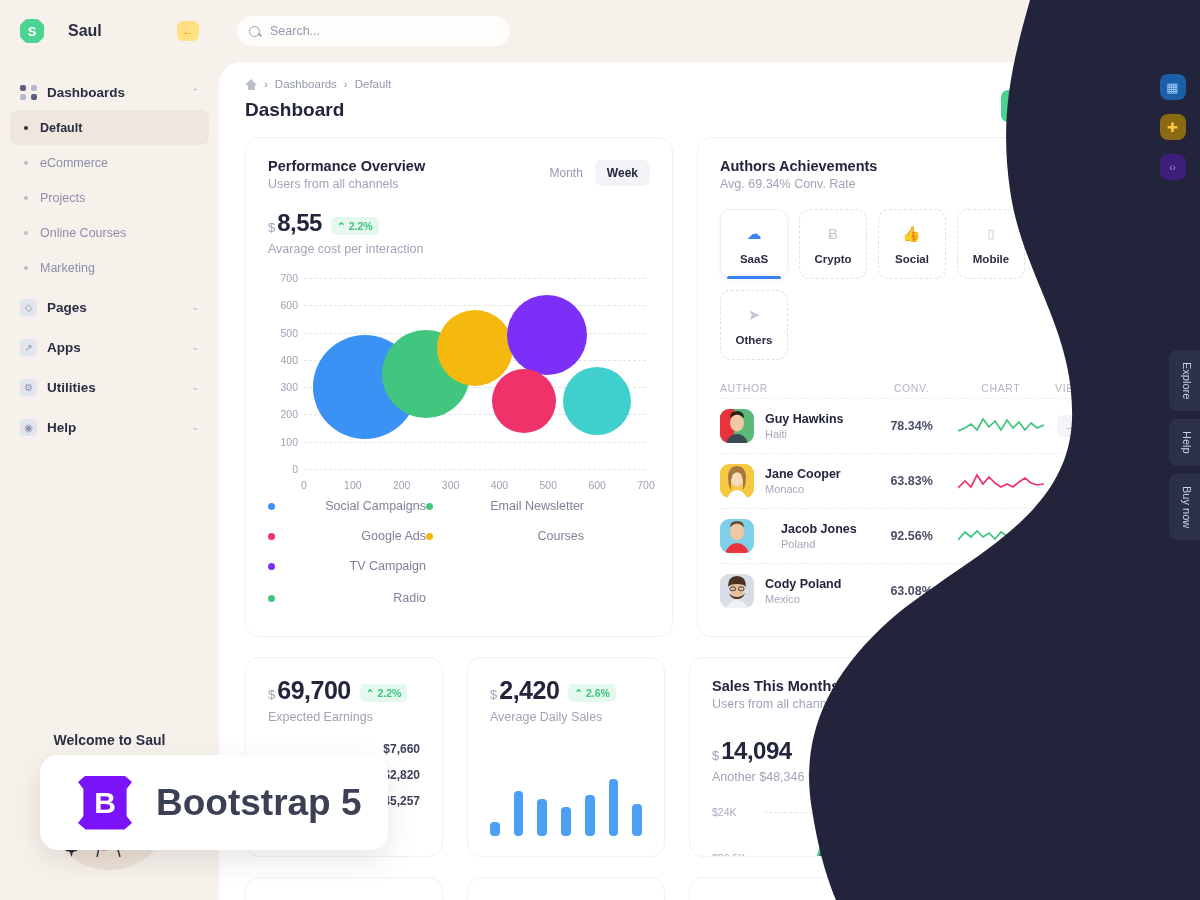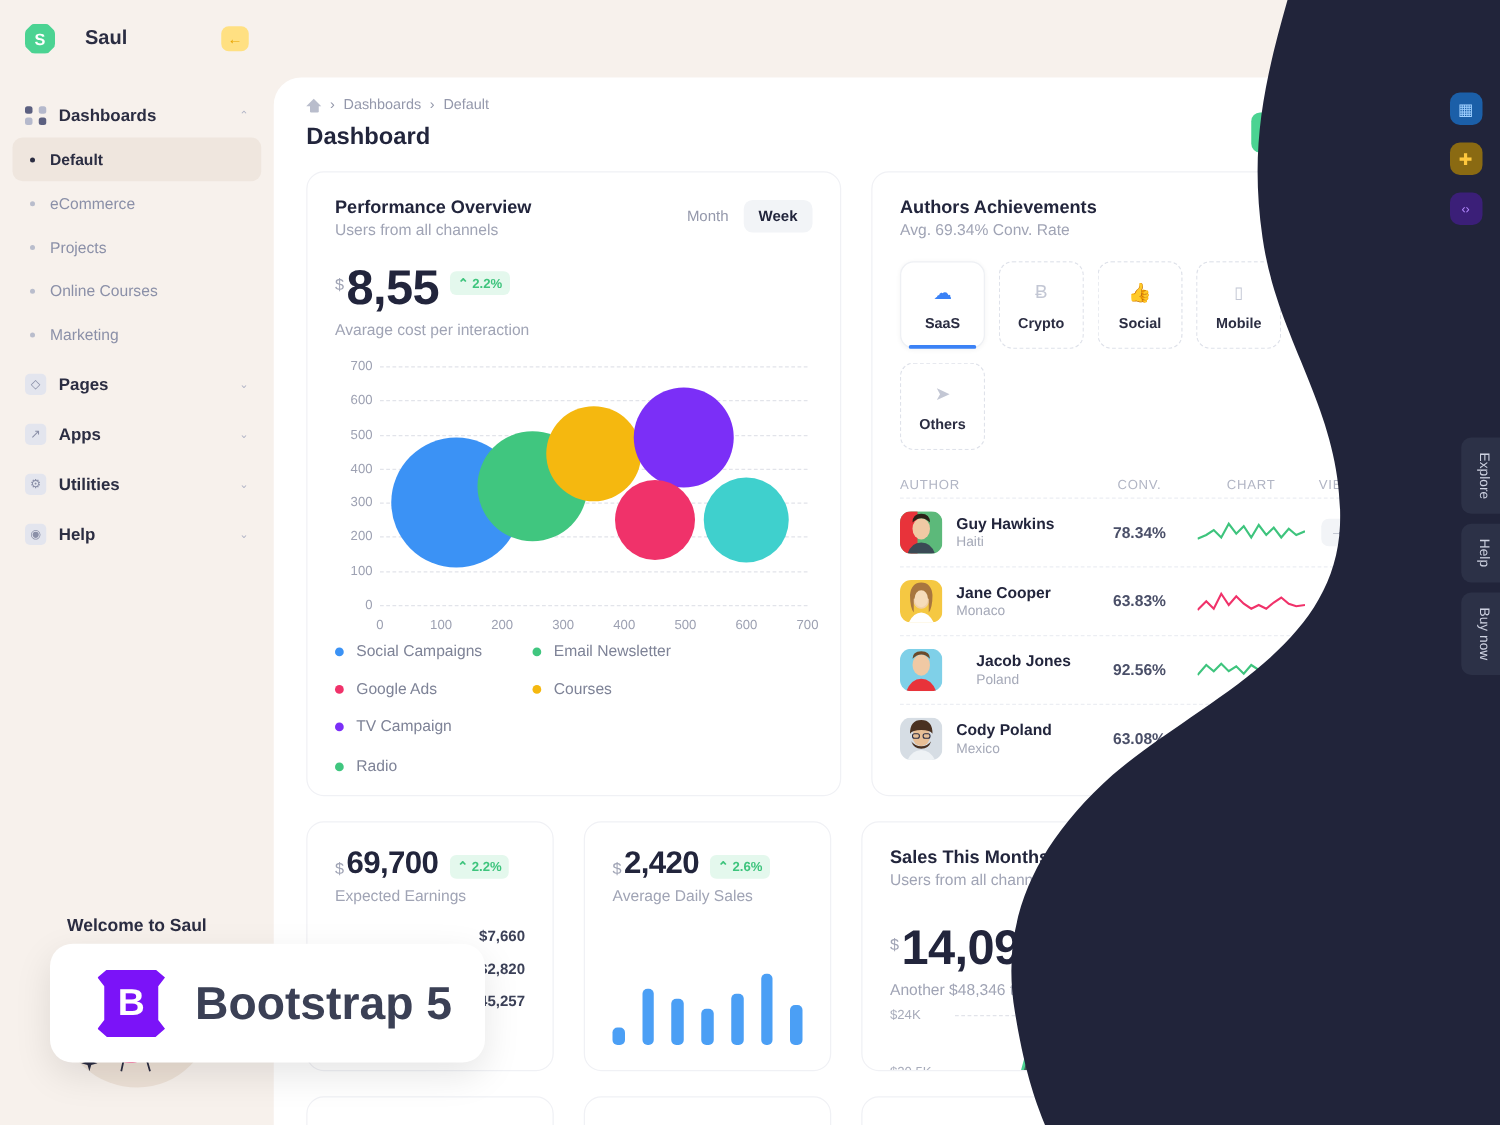--- a/index.html
+++ b/index.html
@@ -128,37 +128,37 @@
   .card-title { font-size: 14.5px; font-weight: bold; color: #22253c; }
   .card-sub { font-size: 12.5px; color: #a0a4b5; margin-top: 3px; }
 
   
   .perf { width: 428px; height: 500px; position: relative; }
   .toggle { position: absolute; right: 22px; top: 22px; display: flex; align-items: center; }
   .toggle-opt { font-size: 12px; color: #9498ab; padding: 6px 12px; border-radius: 7px; cursor: pointer; }
   .toggle-opt.on { background: #f2f4f7; color: #22253c; font-weight: bold; }
   .big-num { display: flex; align-items: flex-start; margin-top: 20px; }
   .cur { font-size: 13px; color: #a0a4b5; margin-top: 9px; margin-right: 2px; }
-  .amt { font-size: 39px; font-weight: bold; color: #22253c; letter-spacing: -0.5px; line-height: 1; }
+  .amt { font-size: 24px; font-weight: bold; color: #22253c; letter-spacing: -0.5px; line-height: 1; }
   .badge {
     background: #e4f8ed; color: #3ec47d; font-size: 10.5px; font-weight: bold;
     border-radius: 5px; padding: 3px 6px; margin-left: 9px; margin-top: 6px;
   }
   .num-cap { font-size: 12.5px; color: #a0a4b5; margin-top: 7px; }
 
   .bubble-chart { position: relative; width: 378px; height: 215px; margin-top: 22px; }
   .bc-plot { position: absolute; left: 36px; top: 0; right: 0; bottom: 24px; }
   .gridline { position: absolute; left: 0; right: 0; border-top: 1px dashed #e2e4ea; }
   .ytick { position: absolute; right: 348px; width: 40px; text-align: right; font-size: 10.5px; color: #9da1b2; transform: translateY(-50%); }
   .xtick { position: absolute; bottom: 0; font-size: 10.5px; color: #9da1b2; transform: translateX(-50%); }
   .bubble { position: absolute; border-radius: 50%; transform: translate(-50%, -50%); }
 
   .legend { margin-top: 6px; }
   .legend-row { display: flex; margin-bottom: 16px; }
-  .legend-item { display: flex; align-items: center; width: 158px; }
+  .legend-item { display: flex; align-items: center; width: 158px; justify-content: space-between; }
   .lg-dot { width: 7px; height: 7px; border-radius: 50%; flex: 0 0 7px; }
   .lg-lbl { margin-left: 10px; font-size: 12.5px; color: #7e8397; }
 
   
   .authors { width: 418px; height: 500px; position: relative; }
   .dots-btn {
     position: absolute; right: 20px; top: 20px; width: 26px; height: 26px;
     border-radius: 8px; background: #f2f4f7; display: flex; align-items: center;
     justify-content: center; color: #b9bdcc; font-size: 13px; cursor: pointer;
   }
@@ -334,20 +334,24 @@
             <path d="M64 16 q10 -6 14 4" stroke="#e8175d" stroke-width="5" fill="none" stroke-linecap="round"></path>
             <path d="M88 26 l2 -6 l2 6 l6 2 l-6 2 l-2 6 l-2 -6 l-6 -2z" fill="#2b2d42"></path>
             <path d="M12 84 l1.5 -5 l1.5 5 l5 1.5 l-5 1.5 l-1.5 5 l-1.5 -5 l-5 -1.5z" fill="#2b2d42"></path>
           </svg>
         </div>
       </div>
     </div>
   </div>
 
   <div class="topbar">
+    <div class="search">
+      <div class="search-ico"></div>
+      <div class="search-ph">Search...</div>
+    </div>
     <div class="topbar-right">
       <div class="tb-ico" style="color:#9aa0b2">◴</div>
       <div class="tb-ico dark" style="color:#8a91ad">≡</div>
       <div class="avatar-top">
         <svg width="30" height="30" viewBox="0 0 30 30">
           <rect width="30" height="30" fill="#ffd84d"></rect>
           <ellipse cx="15" cy="12" rx="7" ry="9" fill="#e8c49a"></ellipse>
           <path d="M5 11 q2 -9 10 -9 q8 0 10 9 q0 9 -4 13 l0 -10 l-12 0 l0 10 q-4 -4 -4 -13z" fill="#9c6b3f"></path>
           <ellipse cx="15" cy="13" rx="5.2" ry="6.4" fill="#f0d2ac"></ellipse>
           <path d="M7 30 q3 -7 8 -7 q5 0 8 7z" fill="#fff"></path>

